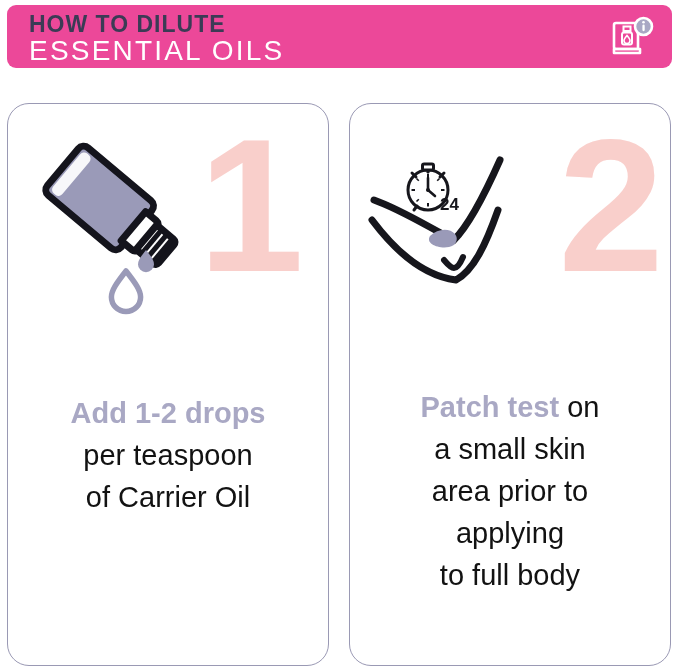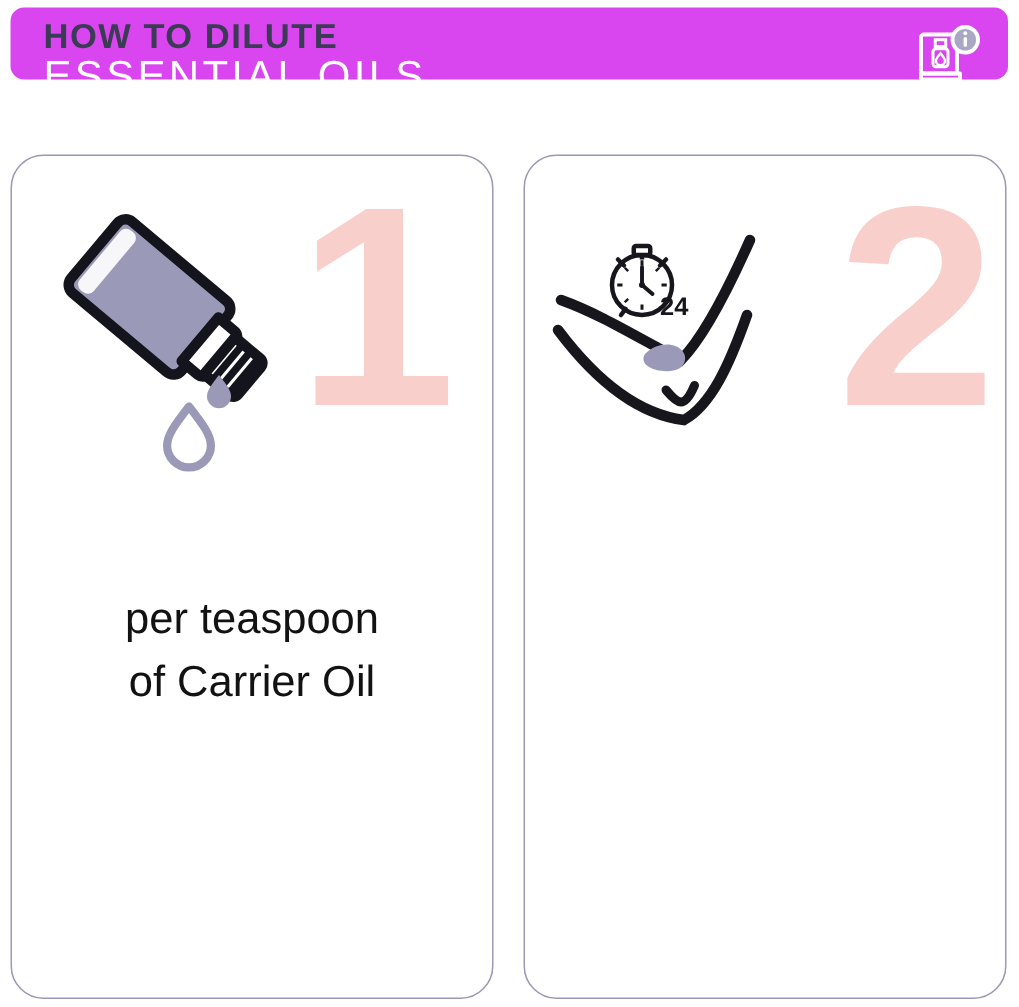--- a/index.html
+++ b/index.html
@@ -14,22 +14,22 @@
     font-family: "Liberation Sans", sans-serif;
     overflow: hidden;
   }
 
   
   #header-banner {
     position: absolute;
     left: 7px;
     top: 5px;
     width: 665px;
-    height: 48px;
-    background: #d946ef;
+    height: 63px;
+    background: #ec4899;
     border-radius: 9px;
     box-sizing: border-box;
   }
   #header-text-block {
     position: absolute;
     left: 22px;
     top: 6px;
   }
   #header-title {
     font-size: 23px;
@@ -166,20 +166,21 @@
         <rect x="27" y="43" width="12" height="52" rx="5" fill="#ffffff" opacity="0.92"></rect>
       </g>
 
       <path d="M124 118 c5.5 7 8 10.6 8 14.2 a8 8 0 0 1 -16 0 c0 -3.6 2.5 -7.2 8 -14.2 z" fill="#9a9ab8"></path>
 
       <path d="M104 139 c10 12.8 14.6 19.4 14.6 26 a14.6 14.6 0 0 1 -29.2 0 c0 -6.6 4.6 -13.2 14.6 -26 z" fill="none" stroke="#9a9ab8" stroke-width="5.5" stroke-linejoin="round"></path>
     </svg>
   </div>
 
   <div class="card-text">
+    <span class="text-line accent-phrase">Add 1-2 drops</span>
     <span class="text-line">per teaspoon</span>
     <span class="text-line">of Carrier Oil</span>
   </div>
 </div>
 
 <div class="card" id="card-2">
 
   <div class="card-number">2</div>
 
   <div class="card-illustration">
@@ -211,13 +212,20 @@
 
         <line x1="60" y1="42" x2="60" y2="30" stroke="#16161c" stroke-width="2.6" stroke-linecap="round"></line>
         <line x1="60" y1="42" x2="67" y2="48" stroke="#16161c" stroke-width="2.6" stroke-linecap="round"></line>
         <circle cx="60" cy="42" r="2" fill="#16161c"></circle>
 
         <text x="72" y="62" font-family="'Liberation Sans', sans-serif" font-size="17" font-weight="bold" fill="#16161c">24</text>
       </g>
     </svg>
   </div>
 
+  <div class="card-text">
+    <span class="text-line"><span class="accent-phrase">Patch test</span><span> on</span></span>
+    <span class="text-line">a small skin</span>
+    <span class="text-line">area prior to</span>
+    <span class="text-line">applying</span>
+    <span class="text-line">to full body</span>
+  </div>
 </div>
 
 </body></html>

